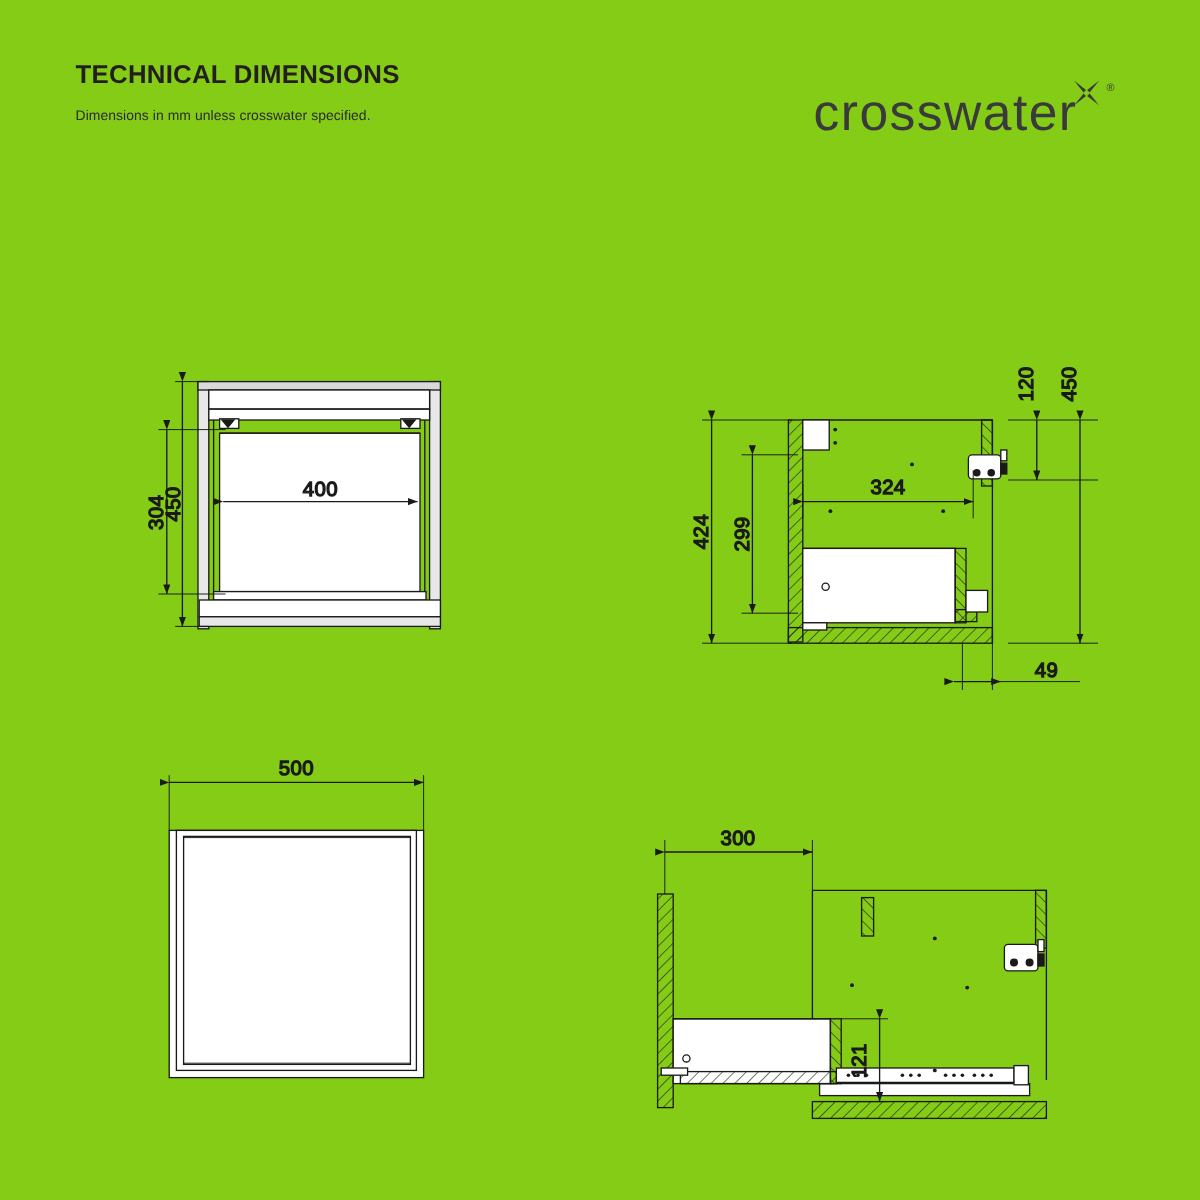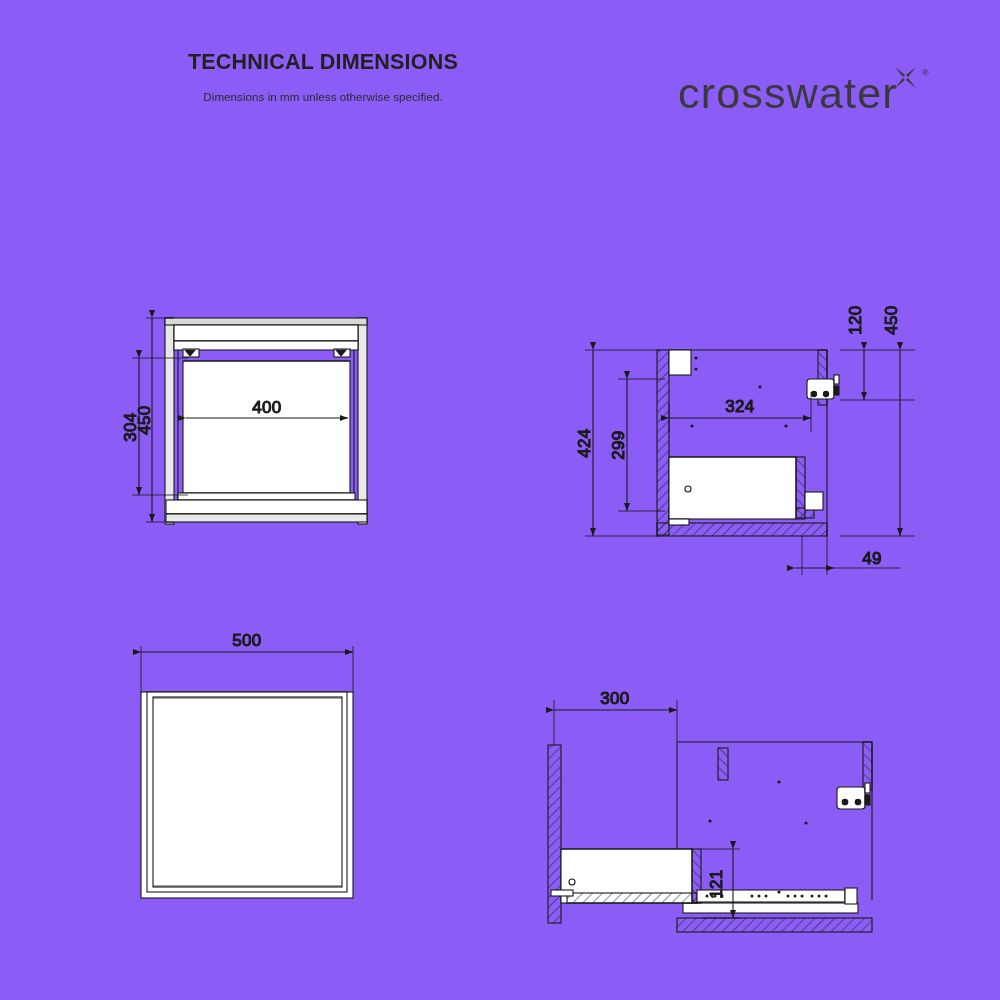--- a/index.html
+++ b/index.html
@@ -13,22 +13,21 @@
     height: 1000px;
     position: relative;
     overflow: hidden;
     font-family: "Liberation Sans", sans-serif;
     color: #231f20;
   }
 
   .page {
     position: absolute;
     inset: 0;
-    background: #8b5cf6;
-    text-align: center;
+    background: #84cc16;
   }
 
   
   .header {
     position: absolute;
     left: 63px;
     top: 52px;
     width: 520px;
   }
   .page-title {
@@ -75,21 +74,21 @@
     letter-spacing: 0.3px;
   }
 </style>
 </head>
 <body>
 
 <div class="page">
 
   <div class="header">
     <h1 class="page-title">TECHNICAL DIMENSIONS</h1>
-    <p class="subline">Dimensions in mm unless otherwise specified.</p>
+    <p class="subline">Dimensions in mm unless crosswater specified.</p>
   </div>
 
   <div class="logo">
     <svg width="260" height="60" viewBox="0 0 260 60" xmlns="http://www.w3.org/2000/svg">
       <text x="0" y="46" class="brand-word" font-family="Liberation Sans, sans-serif" font-size="43" letter-spacing="1.2" fill="#3a3a3c">crosswater</text>
 
       <g transform="translate(216,4)" fill="#3a3a3c">
         <path d="M1,1 L11,9 L9,11 L1,1 Z"></path>
         <path d="M22,1 L12,9 L14,11 L22,1 Z"></path>
         <path d="M1,22 L11,14 L9,12 L1,22 Z"></path>

